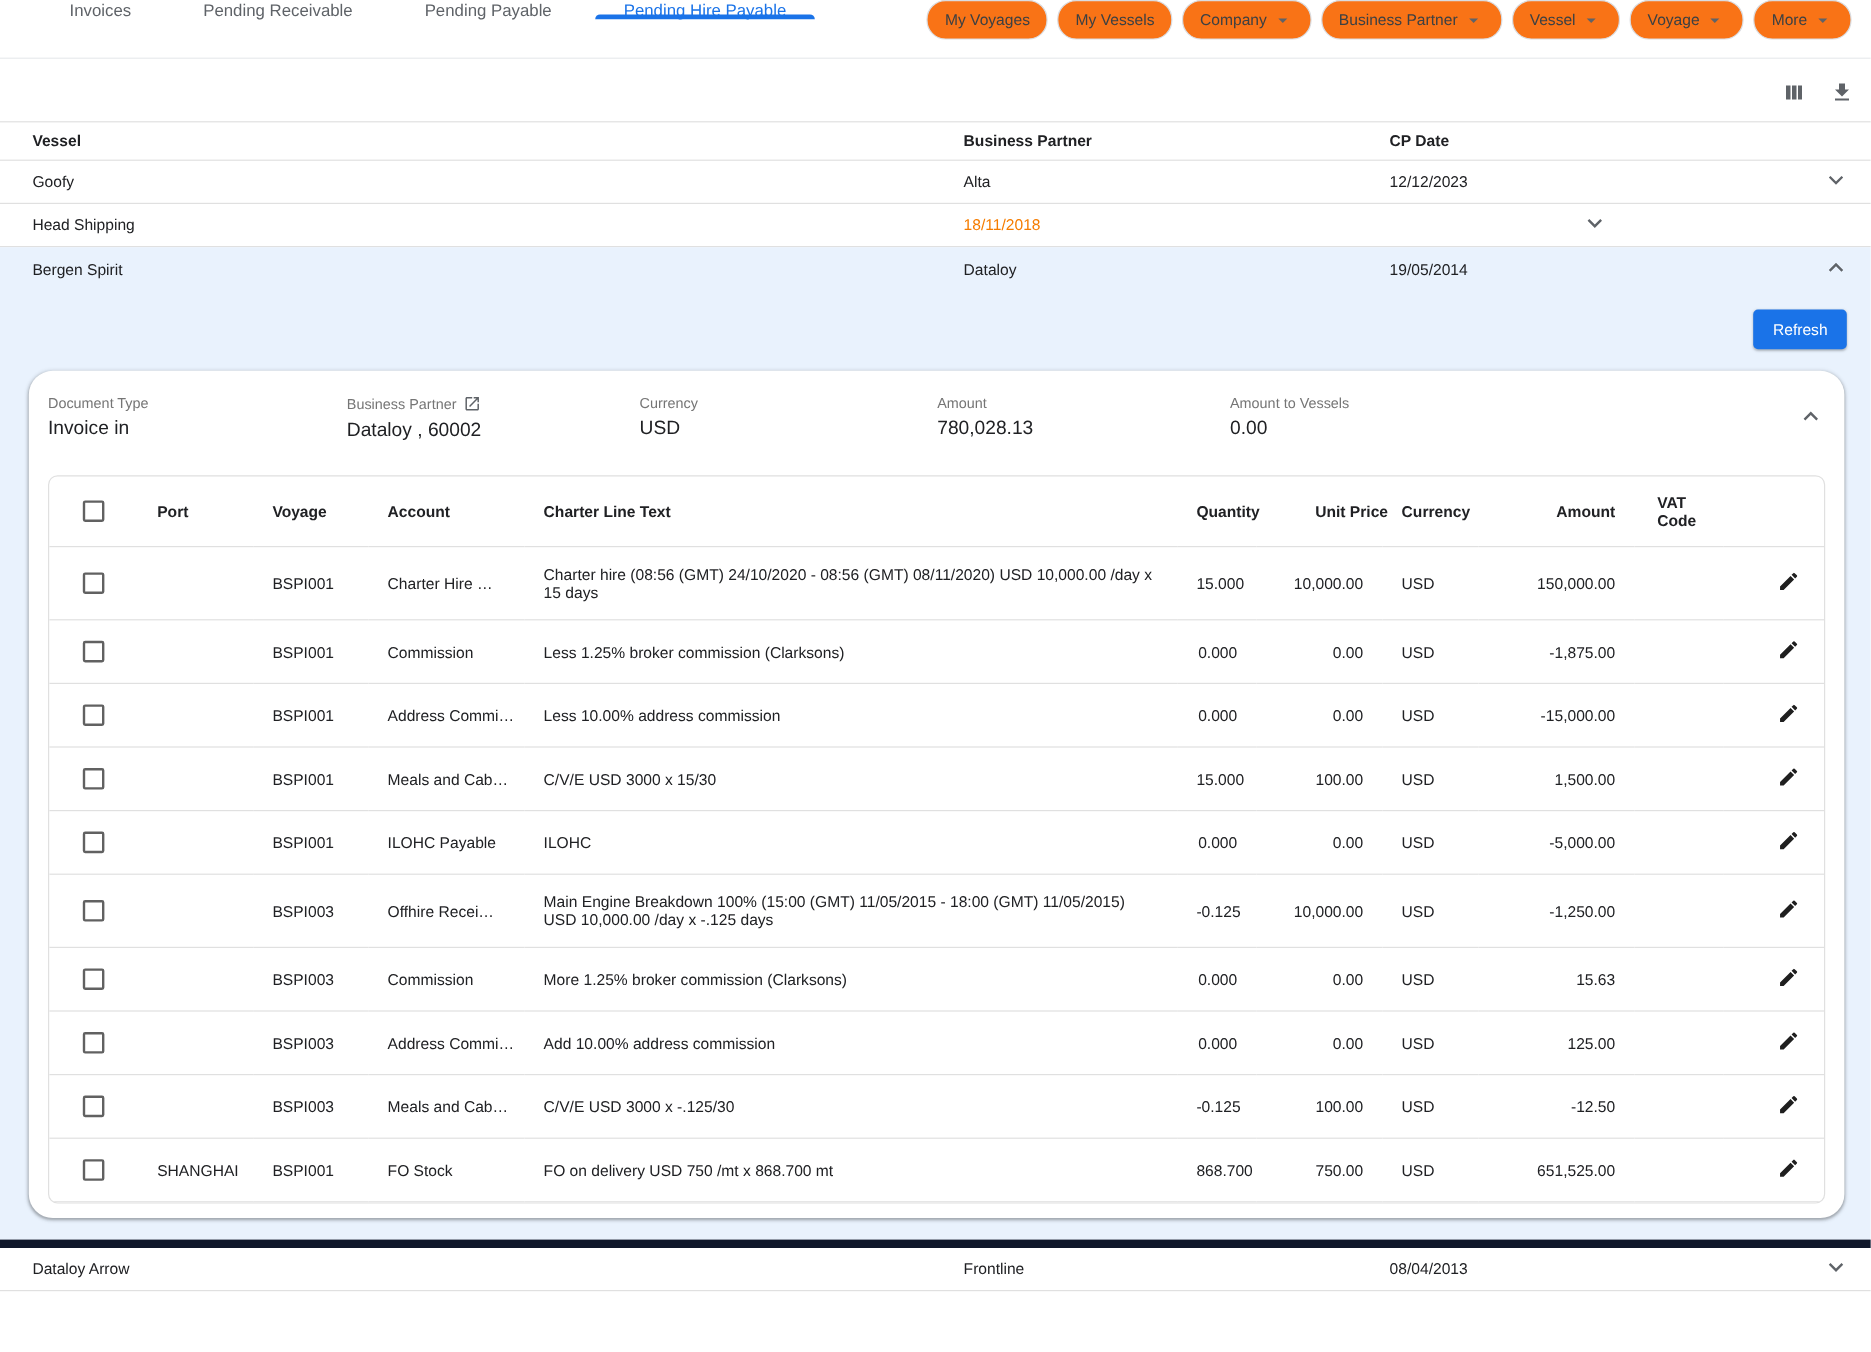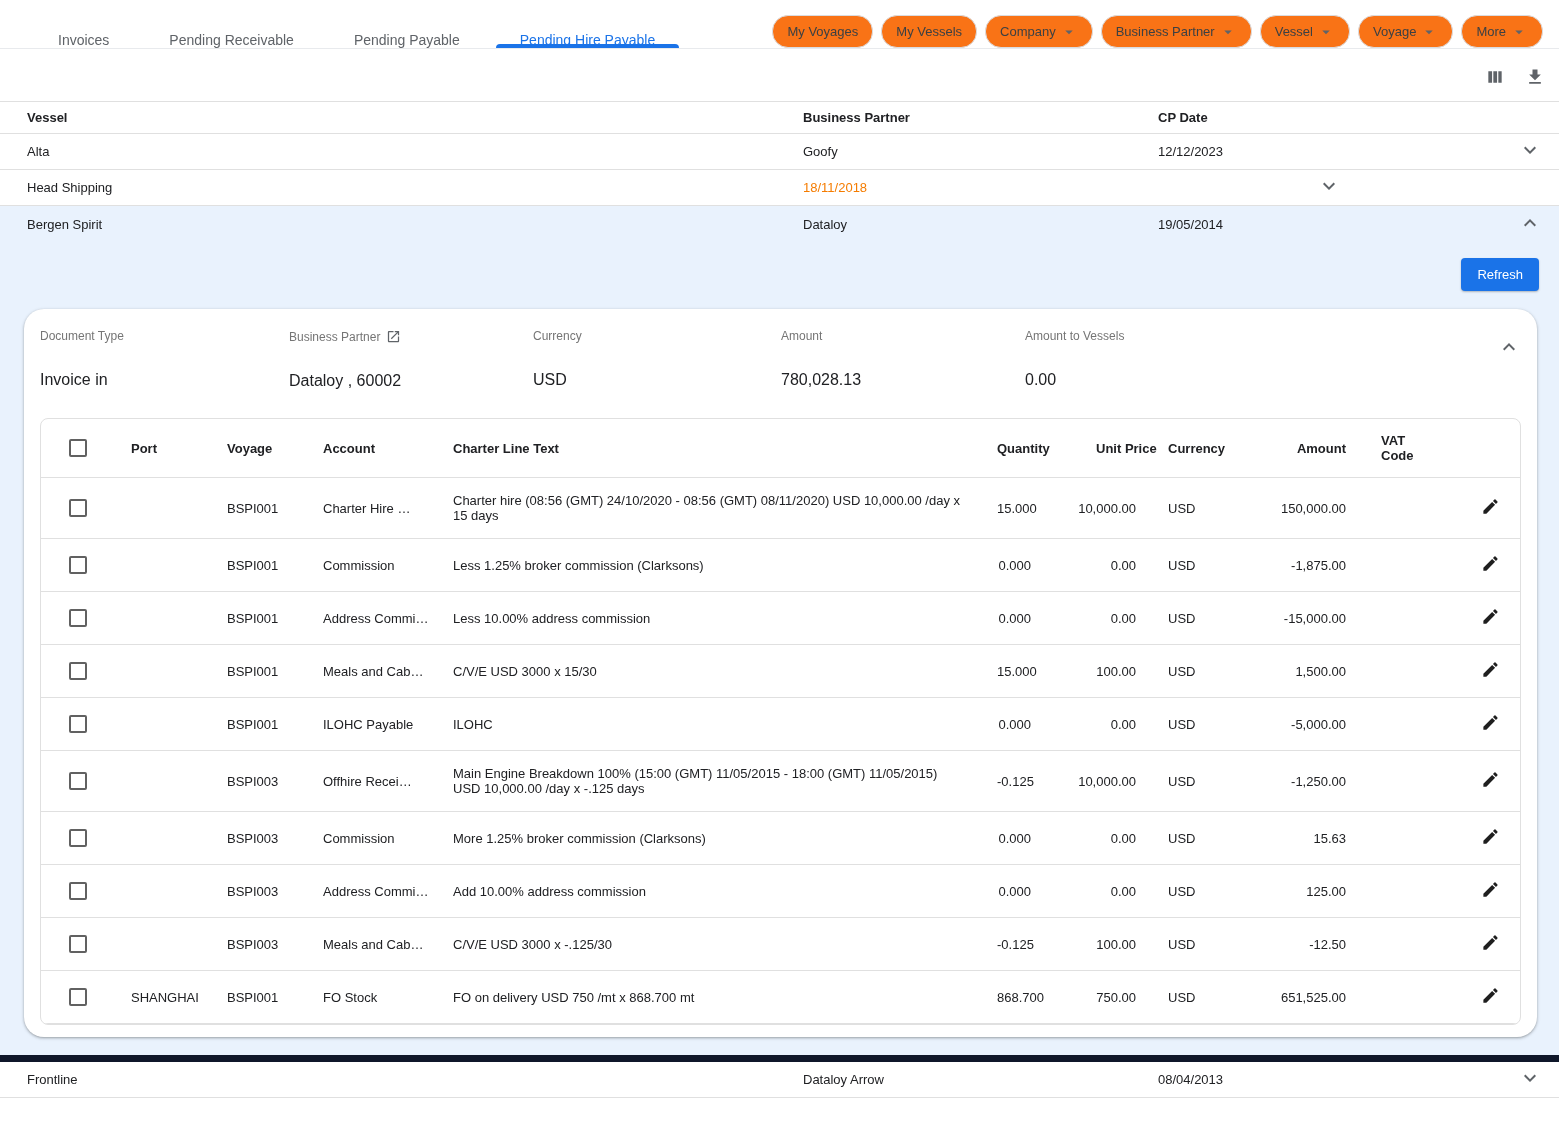--- a/index.html
+++ b/index.html
@@ -4,21 +4,21 @@
 <style>
   * { box-sizing: border-box; }
   html,body { margin:0; padding:0; }
   body {
     width:1559px; min-height:1127px; background:#fff;
     font-family:"Liberation Sans", sans-serif; color:#202124;
   }
   :root { --accent:#1a73e8; --warning-date:#f57c00; --selection-bg:#e9f2fd; }
 
   
-  .tabbar { display:flex; align-items:flex-end; height:49px; border-bottom:1px solid #e8eaed; padding-left:28px; }
+  .tabbar { display:flex; align-items:flex-start; height:49px; border-bottom:1px solid #e8eaed; padding-left:28px; }
   .tab { position:relative; display:flex; align-items:center; padding:0 30px; font-size:14px; color:#5f6368; cursor:pointer; white-space:nowrap; }
   .tab.active { color:var(--accent,#1a73e8); font-weight:500; }
   .tab.active::after { content:""; position:absolute; left:6px; right:6px; bottom:0; height:4px; background:var(--accent,#1a73e8); border-radius:4px 4px 0 0; }
   .filters { margin-left:auto; display:flex; align-items:center; gap:8px; padding-right:16px; }
   .chip { display:flex; align-items:center; gap:4px; height:33px; padding:0 14px; border:1px solid #dadce0; border-radius:16px; font-size:13px; font-weight:500; color:#3c4043; background:#f97316; cursor:pointer; white-space:nowrap; }
   .chip svg { flex:none; }
 
   
   .icon { display:inline-flex; align-items:center; justify-content:center; color:#5f6368; cursor:pointer; }
   .icon svg { display:block; }
@@ -36,21 +36,21 @@
   .expanded-region { background:var(--selection-bg,#e9f2fd); border-bottom:7px solid #0f172a; }
   .expanded-region .vrow { border-bottom:none; }
 
   .refresh-row { display:flex; justify-content:flex-end; padding:16px 20px 0 20px; }
   .refresh-btn { height:33px; padding:0 16px; background:var(--accent,#1a73e8); color:#fff; border:none; border-radius:4px; font-family:"Liberation Sans",sans-serif; font-size:13px; font-weight:500; cursor:pointer; box-shadow:0 1px 2px rgba(60,64,67,.35); }
 
   
   .doc-card { margin:18px 22px 18px 24px; background:#fff; border-radius:20px; box-shadow:0 1px 2px rgba(60,64,67,.3), 0 1px 3px 1px rgba(60,64,67,.15); padding:20px 16px 12px 16px; }
   .doc-fields { display:grid; grid-template-columns:249px 244px 248px 244px 1fr 32px; align-items:start; }
   .field-label { font-size:12px; color:#757575; display:flex; align-items:center; gap:6px; }
-  .field-value { font-size:16px; color:#202124; margin-top:28px; }
+  .field-value { font-size:16px; color:#202124; margin-top:6px; }
   .collapse-cell { justify-self:end; padding-top:6px; }
 
   
   .lines-box { margin-top:28px; border:1px solid #e0e0e0; border-radius:8px; overflow:hidden; }
   .lines-head { display:flex; align-items:center; padding:22px 22px 8px 16px; }
   .lines-title { font-size:20px; color:#1f1f1f; }
   .lines-head .icons { margin-left:auto; display:flex; gap:20px; }
 
   table.lines { width:100%; border-collapse:collapse; table-layout:fixed; }
   .lines th, .lines td { font-size:13px; color:#202124; padding:15px 16px; border-bottom:1px solid #e0e0e0; vertical-align:middle; text-align:left; }
@@ -147,22 +147,22 @@
 
 <div>
   <div class="vrow vheader">
     <div class="vcell">Vessel</div>
     <div class="vcell">Business Partner</div>
     <div class="vcell">CP Date</div>
     <div class="vcell chev"></div>
   </div>
 
   <div class="vrow">
+    <div class="vcell">Goofy</div>
     <div class="vcell">Alta</div>
-    <div class="vcell">Goofy</div>
     <div class="vcell">12/12/2023</div>
     <div class="vcell chev"><span class="icon">
           <svg width="24" height="24" viewBox="0 0 24 24" fill="currentColor">
             <path d="M16.59 8.59 12 13.17 7.41 8.59 6 10l6 6 6-6z"></path>
           </svg>
         </span></div>
   </div>
 
   <div class="vrow">
     <div class="vcell">Head Shipping</div>
@@ -448,22 +448,22 @@
                   </span>
     </td>
   </tr>
             </tbody>
         </table>
       </div>
     </div>
   </div>
 
   <div class="vrow">
+    <div class="vcell">Dataloy Arrow</div>
     <div class="vcell">Frontline</div>
-    <div class="vcell">Dataloy Arrow</div>
     <div class="vcell">08/04/2013</div>
     <div class="vcell chev"><span class="icon">
           <svg width="24" height="24" viewBox="0 0 24 24" fill="currentColor">
             <path d="M16.59 8.59 12 13.17 7.41 8.59 6 10l6 6 6-6z"></path>
           </svg>
         </span></div>
   </div>
 </div>
 
 </body></html>

